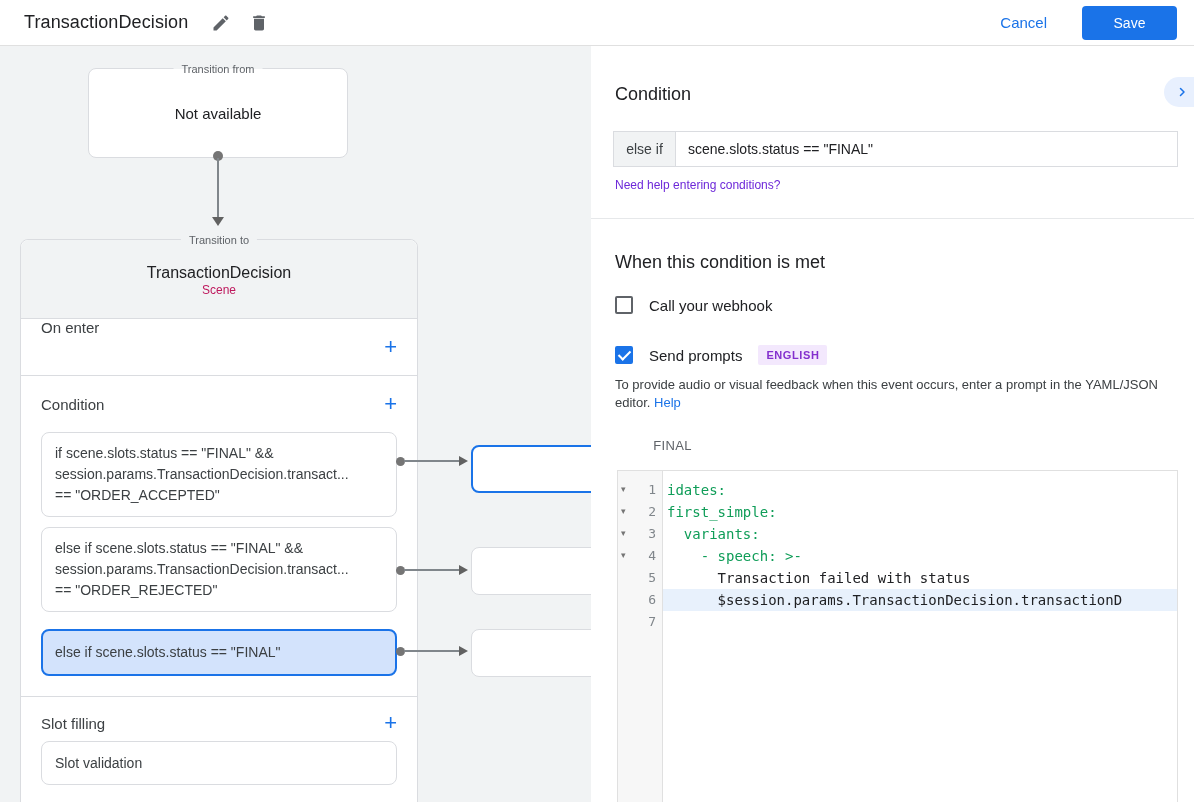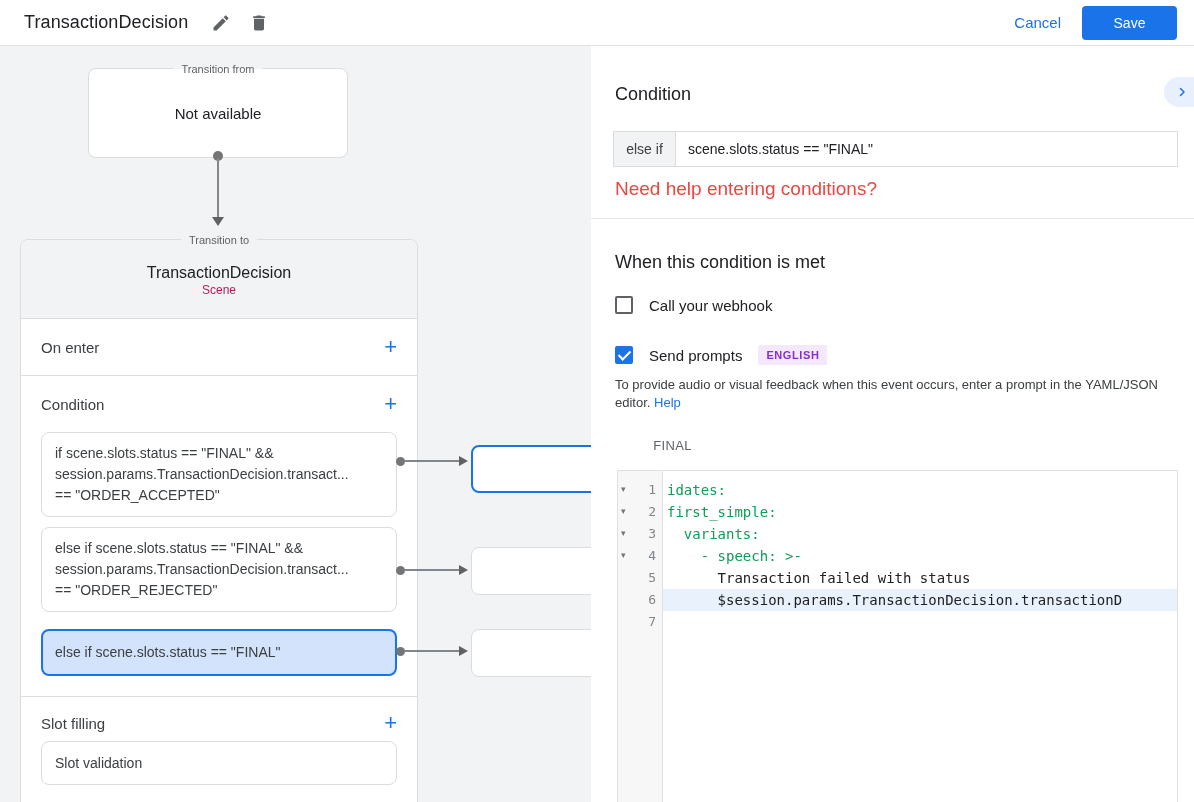--- a/index.html
+++ b/index.html
@@ -10,21 +10,21 @@
   
   .topbar { position:absolute; left:0; top:0; width:1194px; height:46px; background:#fff;
             border-bottom:1px solid #e0e0e0; display:flex; align-items:center; z-index:5; }
   .page-title { font-size:18px; font-weight:400; color:#202124; margin-left:24px; letter-spacing:.1px; }
   .icon-btn { background:none; border:none; cursor:pointer; width:26px; height:26px;
               display:flex; align-items:center; justify-content:center; }
   .icon-btn.edit { margin-left:20px; }
   .icon-btn.del  { margin-left:12px; }
   .topbar-right { margin-left:auto; display:flex; align-items:center; }
   .text-btn { background:none; border:none; color:#1a73e8; font-size:15px; font-weight:500;
-              cursor:pointer; margin-right:21px; font-family:inherit; }
+              cursor:pointer; margin-right:35px; font-family:inherit; }
   .primary-btn { background:#1a73e8; color:#fff; border:none; border-radius:4px; width:95px; height:34px;
                  font-size:14px; font-weight:500; cursor:pointer; margin-right:17px; font-family:inherit; }
 
   
   .flow { position:absolute; left:0; top:46px; width:591px; height:756px; background:#f1f3f4; overflow:hidden; }
 
   .box-legend { position:absolute; top:-7px; left:50%; transform:translateX(-50%);
                 font-size:11px; color:#5f6368; padding:0 8px; white-space:nowrap; line-height:14px; }
 
   .from-box { position:absolute; left:88px; top:22px; width:260px; height:90px; background:#fff;
@@ -38,21 +38,21 @@
              border-left:6px solid transparent; border-right:6px solid transparent; border-top:9px solid #616161; }
 
   .to-card { position:absolute; left:20px; top:193px; width:398px; height:600px; background:#fff;
              border:1px solid #dadce0; border-radius:8px; }
   .to-card > .box-legend { background:#f1f3f4; }
   .card-header { height:79px; background:#f1f3f4; border-bottom:1px solid #dadce0;
                  border-radius:8px 8px 0 0; text-align:center; padding-top:23px; }
   .card-title { font-size:16px; color:#202124; line-height:20px; }
   .card-subtitle { font-size:12px; color:#be185d; }
 
-  .row-simple { height:57px; border-bottom:1px solid #dadce0; display:flex; align-items:center; padding:0 20px; }
+  .row-simple { height:57px; border-bottom:1px solid #dadce0; display:flex; padding:0 20px; }
   .section-label { font-size:15px; color:#3c4043; }
   .add-icon { margin-left:auto; color:#1a73e8; font-size:22px; font-weight:400; line-height:20px; cursor:pointer;
               background:none; border:none; font-family:inherit; }
 
   .cond-section { border-bottom:1px solid #dadce0; padding-bottom:20px; }
   .label-row { display:flex; align-items:center; padding:18px 20px 0; margin-bottom:18px; }
   .cond-box { margin:0 20px 10px; background:#fff; border:1px solid #dadce0; border-radius:8px;
               padding:10px 13px; font-size:14px; line-height:21px; color:#3c4043; cursor:pointer; }
   .cond-box .cl { white-space:nowrap; overflow:hidden; }
   .cond-box.second { margin-bottom:17px; }
@@ -75,21 +75,21 @@
   .panel-title { position:absolute; left:24px; top:38px; font-size:18px; font-weight:400; color:#202124; }
   .collapse-btn { position:absolute; right:0; top:31px; width:30px; height:30px; background:#e8f0fe;
                   border:none; border-radius:15px 0 0 15px; cursor:pointer;
                   display:flex; align-items:center; justify-content:center; padding-left:6px; }
   .cond-input-group { position:absolute; left:22px; top:85px; width:565px; height:36px;
                       display:flex; border:1px solid #dadce0; background:#fff; }
   .cond-prefix { flex:none; width:62px; background:#f1f3f4; border-right:1px solid #dadce0;
                  display:flex; align-items:center; justify-content:center; font-size:14px; color:#3c4043; }
   .cond-input { flex:1; border:none; outline:none; padding:0 12px; font-size:14px; color:#202124;
                 font-family:inherit; background:transparent; }
-  .help-link { position:absolute; left:24px; top:132px; font-size:19px; color:#ef4444; text-decoration:none; }
+  .help-link { position:absolute; left:24px; top:132px; font-size:12px; color:#6d28d9; text-decoration:none; }
   .panel-divider { position:absolute; left:0; top:172px; width:603px; height:1px; background:#e6e8ea; }
   .when-heading { position:absolute; left:24px; top:206px; font-size:18px; font-weight:400; color:#202124; }
 
   .check-row { position:absolute; left:24px; display:flex; align-items:center; }
   .check-row.webhook { top:250px; }
   .check-row.prompts { top:299px;text-align:center; }
   .checkbox { width:18px; height:18px; border:2px solid #5f6368; border-radius:2px; background:#fff;
               cursor:pointer; position:relative; flex:none; }
   .checkbox.checked { background:#1a73e8; border-color:#1a73e8; }
   .checkbox.checked::after { content:""; position:absolute; left:4px; top:0px; width:5px; height:10px;

